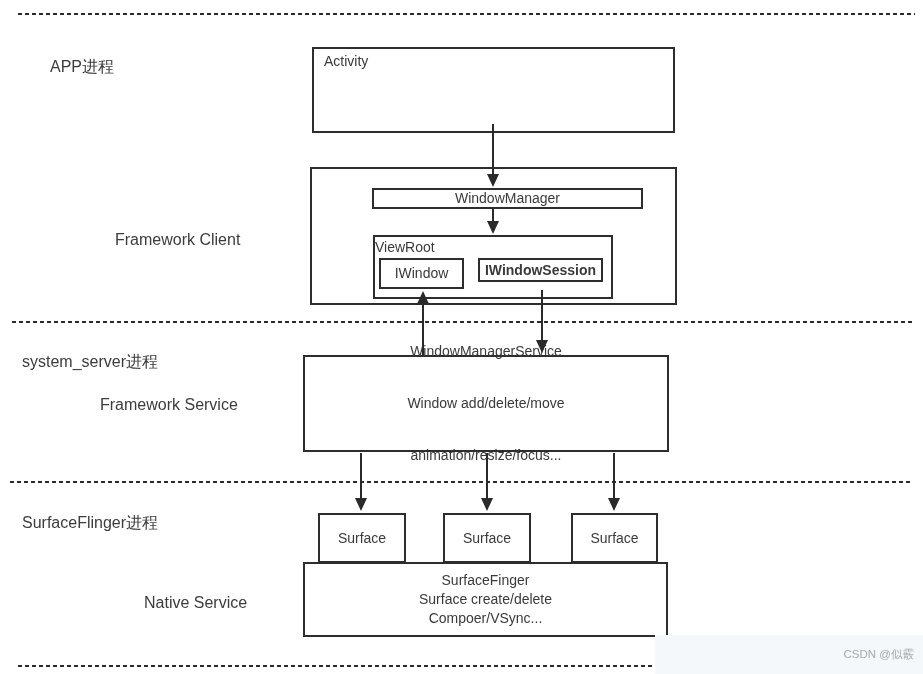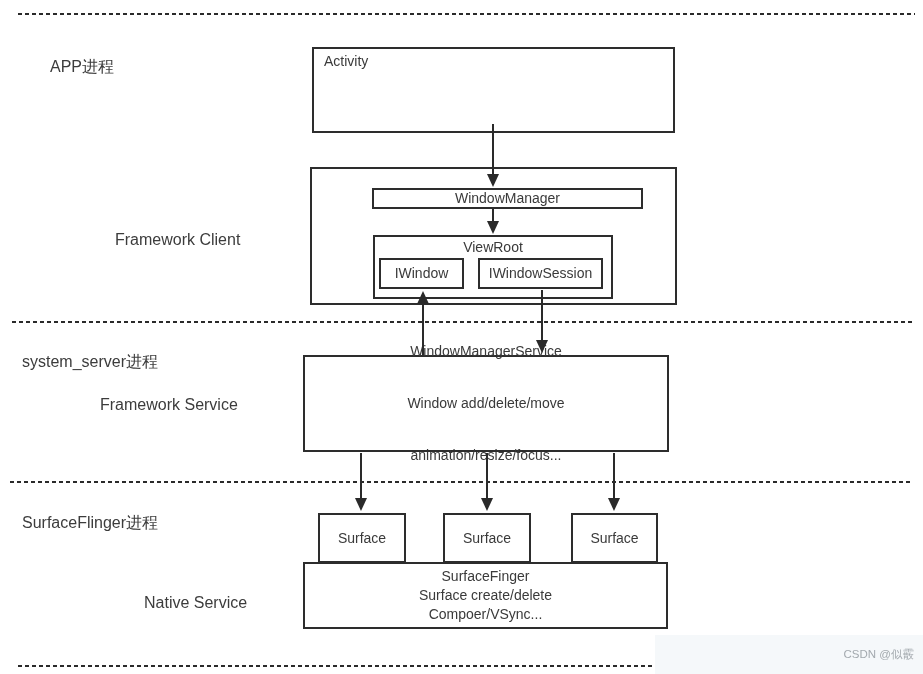--- a/index.html
+++ b/index.html
@@ -42,21 +42,21 @@
     position: absolute;
     top: 4px;
     left: 10px;
     font-size: 14px;
   }
   .box .top-title {
     position: absolute;
     top: 2px;
     left: 0;
     right: 0;
-    text-align: center;
+    text-align: left;
     font-size: 14px;
   }
   .overlay {
     position: absolute;
     left: 0;
     top: 0;
     pointer-events: none;
   }
   .watermark {
     position: absolute;
@@ -93,40 +93,40 @@
   <div class="box" style="left:310px; top:167px; width:367px; height:138px;"></div>
   <div class="box center" style="left:372px; top:188px; width:271px; height:21px; line-height:17px;">
     <div>WindowManager</div>
   </div>
   <div class="box" style="left:373px; top:235px; width:240px; height:64px;">
     <span class="top-title">ViewRoot</span>
   </div>
   <div class="box center" style="left:379px; top:258px; width:85px; height:31px;">
     <div>IWindow</div>
   </div>
-  <div class="box center" style="left:478px; top:258px; width:125px; height:31px;">
+  <div class="box center" style="left:478px; top:258px; width:125px; height:24px;font-weight:bold;">
     <div>IWindowSession</div>
   </div>
 
   <div class="box center" style="left:303px; top:355px; width:366px; height:97px;gap:33px;">
     <div>WindowManagerService</div>
     <div>Window add/delete/move</div>
     <div>animation/resize/focus...</div>
   </div>
 
   <div class="box center" style="left:318px; top:513px; width:88px; height:50px;">
     <div>Surface</div>
   </div>
   <div class="box center" style="left:443px; top:513px; width:88px; height:50px;">
     <div>Surface</div>
   </div>
   <div class="box center" style="left:571px; top:513px; width:87px; height:50px;">
     <div>Surface</div>
   </div>
-  <div class="box center" style="left:303px; top:562px; width:365px; height:67px;">
+  <div class="box center" style="left:303px; top:562px; width:365px; height:75px;">
     <div>SurfaceFinger</div>
     <div>Surface create/delete</div>
     <div>Compoer/VSync...</div>
   </div>
 
   <svg class="overlay" width="923" height="674" viewBox="0 0 923 674">
     <g stroke="#2a2a2a" stroke-width="2" fill="none">
       <line x1="18" y1="14" x2="915" y2="14" stroke-dasharray="4 3"></line>
       <line x1="12" y1="322" x2="913" y2="322" stroke-dasharray="4 3"></line>
       <line x1="10" y1="482" x2="912" y2="482" stroke-dasharray="4 3"></line>

